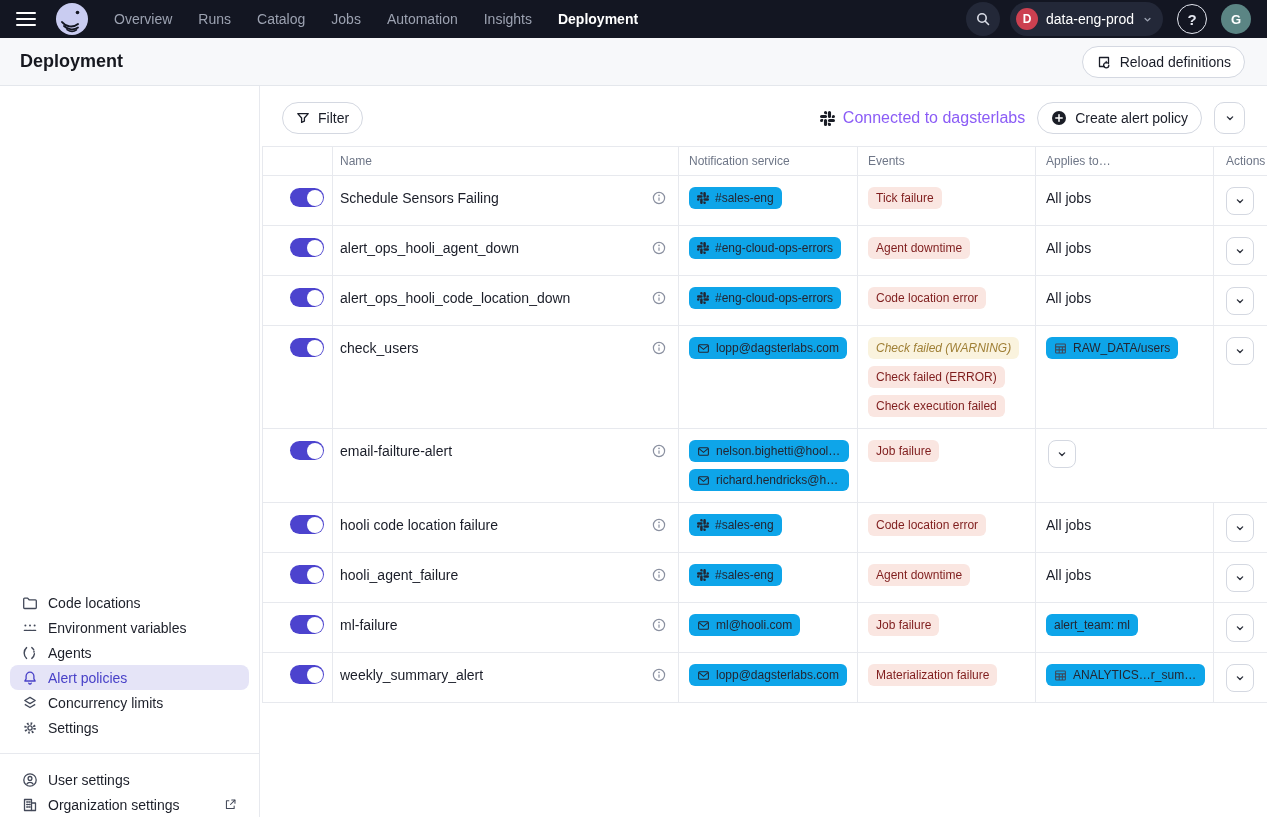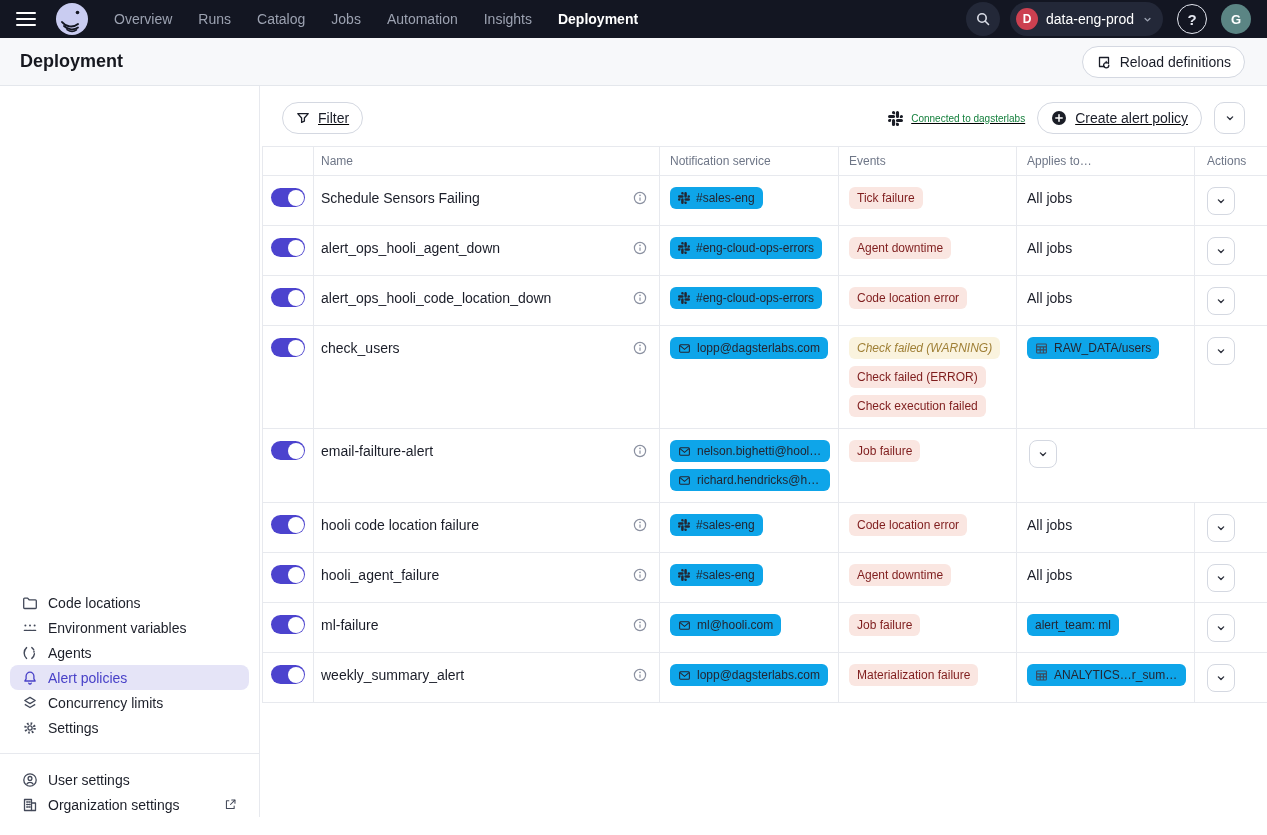--- a/index.html
+++ b/index.html
@@ -35,30 +35,30 @@
   .sidebar { width:260px; flex:none; border-right:1px solid #E7E9EE; padding-top:13px; display:flex; flex-direction:column;justify-content:flex-end; }
   .side-item { display:flex; align-items:center; gap:10px; height:25px; margin:0 10px; padding:0 12px; border-radius:8px;
     font-size:14px; color:#1C1F29; cursor:pointer; }
   .side-item svg { flex:none; color:#434959; }
   .side-item.active { background:#E5E4F7; color:#4840C8; }
   .side-item.active svg { color:#4840C8; }
   .side-sep { height:1px; background:#E7E9EE; margin:13px 0; }
   .side-item .ext { margin-left:auto; color:#6B7280; display:flex; }
 
   .main { flex:1; display:flex; flex-direction:column; min-width:0; }
-  .toolbar { display:flex; align-items:flex-start; padding:16px 22px 12px 22px;text-decoration:underline; }
+  .toolbar { display:flex; align-items:flex-start; padding:16px 22px 12px 22px; }
   .toolbar-right { margin-left:auto; display:flex; align-items:center; gap:12px; }
-  .connected { display:flex; align-items:center; gap:8px; font-size:10px; color:#15803d; }
+  .connected { display:flex; align-items:center; gap:8px; font-size:16px; color:#8b5cf6; }
   .sq-btn { width:31px; height:32px; background:#fff; border:1px solid #D4D8E1; border-radius:10px;
     display:flex; align-items:center; justify-content:center; cursor:pointer; }
 
   
   .alert-table { margin-left:2px; border-top:1px solid #E7E9EE; }
   .trow, .thead { display:grid; grid-template-columns:51px 346px 179px 178px 178px 1fr;
-    border-bottom:1px solid #E7E9EE; border-left:1px solid #E7E9EE; }
+    border-bottom:1px solid #E7E9EE; border-left:1px solid #E7E9EE;padding-left:19px; }
   .cell { border-right:1px solid #E7E9EE; min-width:0; }
   .cell:last-child { border-right:none; }
   .thead { height:29px; }
   .thead .cell { display:flex; align-items:center; font-size:12px; color:#6E7687; }
   .pad-name { padding-left:7px; }
   .pad-10 { padding-left:10px; }
   .pad-act { padding-left:12px; }
   .trow { min-height:50px; }
   .cell-toggle { display:flex; justify-content:center; padding-top:12px; }
   .toggle { width:34px; height:19px; border-radius:10px; background:#4C43CE; position:relative; cursor:pointer; flex:none; }

